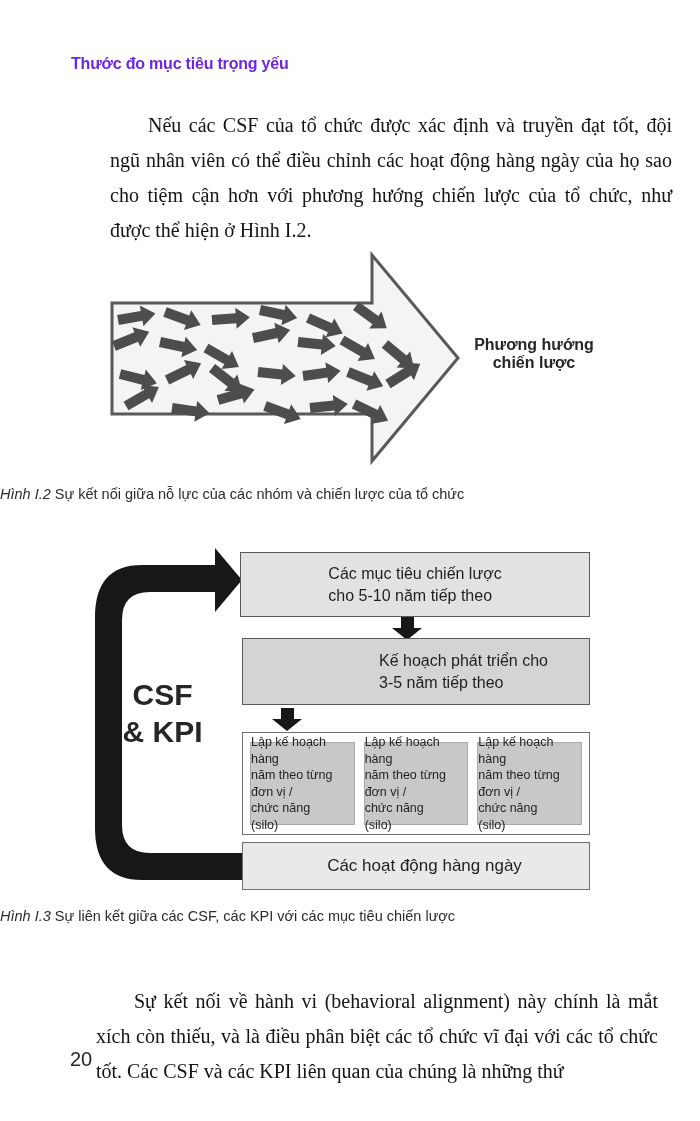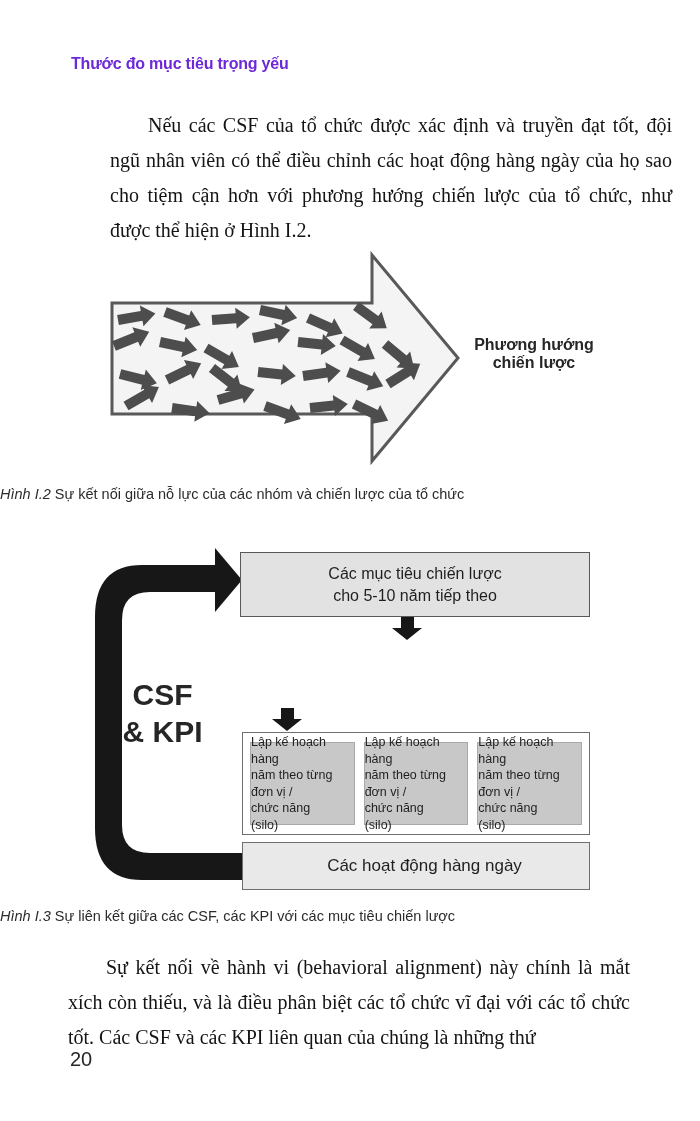--- a/index.html
+++ b/index.html
@@ -17,40 +17,40 @@
   body{width:700px;height:1121px;background:#ffffff;position:relative;overflow:hidden;
        font-family:"Liberation Sans","DejaVu Sans",sans-serif;color:var(--c-ink);}
   .abs{position:absolute;}
   .pre{white-space:pre-line;}
 
   .running-header{left:71px;top:55px;font-size:16px;font-weight:bold;letter-spacing:-0.2px;color:#6d28d9;}
 
   .body-text{left:68px;width:562px;font-family:"Liberation Serif","DejaVu Serif",serif;
              font-size:20px;line-height:35px;text-align:justify;text-indent:38px;color:#141414;}
   .para1{top:108px;margin-left:42px;}
-  .para2{top:950px;}
+  .para2{top:984px;margin-left:28px;}
 
   
   .fig2{left:70px;top:246px;width:560px;height:233px;}
   .fig2 svg{position:absolute;left:0;top:0;}
   .fig2-label{left:384px;top:90px;width:160px;text-align:center;font-weight:bold;
               font-size:16px;line-height:18px;color:#262626;}
 
   .caption{left:0;right:0;text-align:left;font-size:14.5px;color:#2b2b2b;}
   .caption .cap-label{font-style:italic;}
   .caption2{top:486px;}
   .caption3{top:908px;}
 
   
   .fig3{left:70px;top:540px;width:560px;height:352px;}
   .fig3 svg.bracket{position:absolute;left:0;top:0;}
   .csf-label{left:25px;top:136px;width:135px;text-align:center;font-weight:bold;
              font-size:30px;line-height:37px;color:#262626;}
   .fbox{position:absolute;display:flex;align-items:center;justify-content:center;
-        text-align:center;box-sizing:border-box;}
+        text-align:left;box-sizing:border-box;}
   .goals-box{left:170px;top:12px;width:350px;height:65px;background:var(--c-box-light);
              border:1.5px solid var(--c-arrow-stroke);font-size:16px;line-height:22px;}
   .plan-box{left:172px;top:98px;width:348px;height:67px;background:var(--c-box-mid);
             border:1.5px solid var(--c-arrow-stroke);font-size:16px;line-height:22px;
             padding-left:95px;}
   .year-frame{left:165px;top:93px;width:102px;height:74px;background:#ffffff;
               border:2px solid var(--c-bracket);display:flex;}
   .year-box{flex:1;margin:5px 6px;background:var(--c-box-mid);border:1px solid #8b8b8b;
             display:flex;align-items:center;justify-content:center;font-size:12.5px;}
   .down-arrow{position:absolute;width:30px;}
@@ -129,20 +129,22 @@
 &amp; KPI</div>
 
   <div class="fbox goals-box pre">Các mục tiêu chiến lược
 cho 5-10 năm tiếp theo</div>
 
   <div class="down-arrow arrow1">
     <div class="stem"></div>
     <div class="head"></div>
   </div>
 
+  <div class="fbox plan-box pre">Kế hoạch phát triển cho
+3-5 năm tiếp theo</div>
 
 
   <div class="down-arrow arrow2">
     <div class="stem"></div>
     <div class="head"></div>
   </div>
 
   <div class="silo-wrap">
     <div class="silo pre">Lập kế hoạch hàng
 năm theo từng

